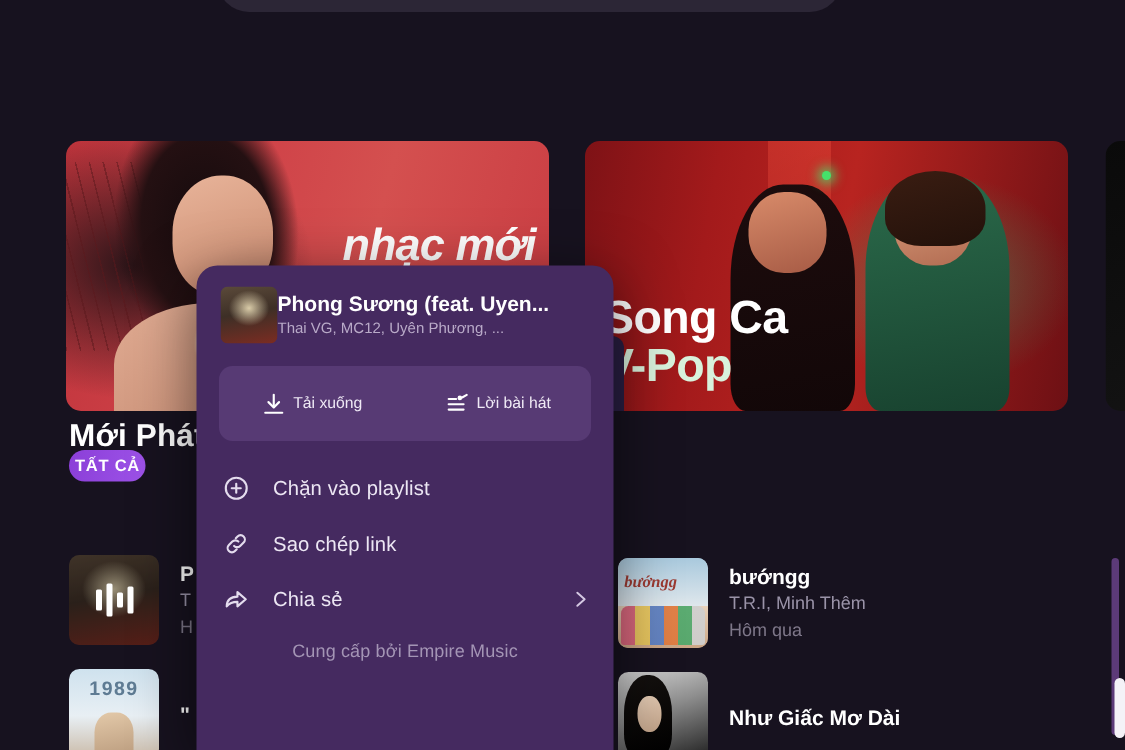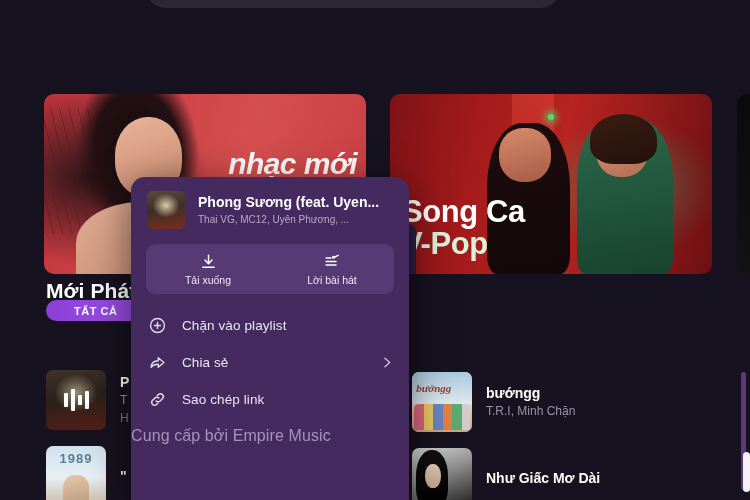--- a/index.html
+++ b/index.html
@@ -116,21 +116,21 @@
     background:#2a1f44; border-radius:0 8px 0 8px;
   }
   .b3-bg { position:absolute; inset:0; background:linear-gradient(160deg,#0a0a0a,#141414); }
 
   
   #section-title {
     position:absolute; left:46px; top:279px;
     font-size:21px; font-weight:700; color:#ffffff; letter-spacing:.1px;
   }
   #chip-all {
-    position:absolute; left:46px; top:300px; height:21px; padding:0 28px;
+    position:absolute; left:46px; top:300px; height:21px; padding:0 4px;
     display:flex; align-items:center; justify-content:center;
     border-radius:11px;
     background:linear-gradient(95deg,#8b3fd8,#9d52e8);
     color:#ffffff; font-size:11px; font-weight:700; letter-spacing:.5px;
   }
 
   
   .song-list { position:absolute; }
   #song-list-left { left:46px; top:370px; width:300px; }
   #song-list-right { left:412px; top:372px; width:300px; }
@@ -211,52 +211,52 @@
   #context-menu {
     position:absolute; left:131px; top:177px; width:278px; height:323px;
     background:#452a60; border-radius:14px 14px 0 0;
     box-shadow:0 10px 40px rgba(0,0,0,.55);
     overflow:hidden;
   }
   #menu-header { display:flex; align-items:center; padding:14px 16px 0 16px; }
   #menu-thumb {
     width:38px; height:38px; border-radius:5px; flex:none; position:relative; overflow:hidden;
   }
-  #menu-header-text { margin-left:13px; overflow:hidden; }
+  #menu-header-text { overflow:hidden; }
   #menu-song-title {
     font-size:14px; font-weight:700; color:#ffffff; line-height:1.4; white-space:nowrap;
   }
   #menu-song-artist {
     font-size:10px; color:#b9aac8; line-height:1.5; white-space:nowrap;
   }
 
   #quick-actions {
     display:flex; margin:15px 15px 0 15px; height:50px;
     background:#573a74; border-radius:9px;
   }
   .quick-action {
-    flex:1; display:flex; flex-direction:column; align-items:center;
+    flex:1; display:flex; flex-direction:row; align-items:center;
     justify-content:center; gap:4px;
   }
   .quick-action .qa-label { font-size:10.5px; color:#efe9f5; }
   .qa-icon { width:17px; height:17px; display:block; }
 
   #menu-items { margin-top:13px; }
   .menu-item {
     display:flex; align-items:center; height:37px; padding:0 16px 0 17px;
   }
   .mi-icon { width:19px; height:19px; flex:none; display:block; }
   .mi-label {
     margin-left:15px; font-size:13.5px; color:#ece6f3; letter-spacing:.1px;
   }
   .mi-chevron { margin-left:auto; width:13px; height:13px; display:block; }
 
   #menu-footer {
-    margin-top:9px; 
-    font-size:16px; color:#a495b5; letter-spacing:.1px;
+    margin-top:9px; text-align:center;
+    font-size:12px; color:#a495b5; letter-spacing:.1px;
   }
 </style>
 </head>
 <body>
 
 <div id="search-bar"></div>
 
 <div id="banner-row">
 
   <div class="banner" id="banner-1">
@@ -330,21 +330,22 @@
 <div class="song-list" id="song-list-right">
   <div class="song-row">
     <div class="song-thumb art-buongg">
       <div class="bb-sky"></div>
       <div class="bb-ground"></div>
       <div class="bb-people"></div>
       <div class="bb-script">bướngg</div>
     </div>
     <div class="song-meta">
       <div class="song-title">bướngg</div>
-      <div class="song-artist">T.R.I, Minh Chặn</div>
+      <div class="song-artist">T.R.I, Minh Thêm</div>
+      <div class="song-time">Hôm qua</div>
     </div>
   </div>
   <div class="song-row">
     <div class="song-thumb art-nhugiac">
       <div class="ng-hair"></div>
       <div class="ng-face"></div>
     </div>
     <div class="song-meta">
       <div class="song-title">Như Giấc Mơ Dài</div>
       <div class="song-artist"></div>
@@ -393,32 +394,32 @@
     <div class="menu-item">
       <svg class="mi-icon" viewBox="0 0 24 24" fill="none" stroke="#e4dcee" stroke-width="1.8" stroke-linecap="round">
         <circle cx="12" cy="12" r="8.8"></circle>
           <path d="M12 8.2v7.6"></path>
           <path d="M8.2 12h7.6"></path>
       </svg>
       <div class="mi-label">Chặn vào playlist</div>
     </div>
 
     <div class="menu-item">
+      <svg class="mi-icon" viewBox="0 0 24 24" fill="none" stroke="#e4dcee" stroke-width="1.8" stroke-linecap="round">
+        <path d="M10.2 13.8a3.6 3.6 0 0 0 5.1 0l2.9-2.9a3.6 3.6 0 1 0-5.1-5.1l-1.5 1.5"></path>
+        <path d="M13.8 10.2a3.6 3.6 0 0 0-5.1 0l-2.9 2.9a3.6 3.6 0 1 0 5.1 5.1l1.5-1.5"></path>
+      </svg>
+      <div class="mi-label">Sao chép link</div>
+    </div>
+
+    <div class="menu-item">
       <svg class="mi-icon" viewBox="0 0 24 24" fill="none" stroke="#e4dcee" stroke-width="1.8" stroke-linecap="round" stroke-linejoin="round">
         <path d="M4 18c0-5.2 3.6-8 9-8.2V6l7 6-7 6v-3.8c-4.2 0-7 1.2-9 3.8z"></path>
       </svg>
       <div class="mi-label">Chia sẻ</div>
       <svg class="mi-chevron" viewBox="0 0 24 24" fill="none" stroke="#d4c8e2" stroke-width="2.4" stroke-linecap="round" stroke-linejoin="round">
         <path d="M9 4l9 8-9 8"></path>
       </svg>
     </div>
-
-    <div class="menu-item">
-      <svg class="mi-icon" viewBox="0 0 24 24" fill="none" stroke="#e4dcee" stroke-width="1.8" stroke-linecap="round">
-        <path d="M10.2 13.8a3.6 3.6 0 0 0 5.1 0l2.9-2.9a3.6 3.6 0 1 0-5.1-5.1l-1.5 1.5"></path>
-        <path d="M13.8 10.2a3.6 3.6 0 0 0-5.1 0l-2.9 2.9a3.6 3.6 0 1 0 5.1 5.1l1.5-1.5"></path>
-      </svg>
-      <div class="mi-label">Sao chép link</div>
-    </div>
   </div>
 
   <div id="menu-footer">Cung cấp bởi Empire Music</div>
 </div>
 
 </body></html>

